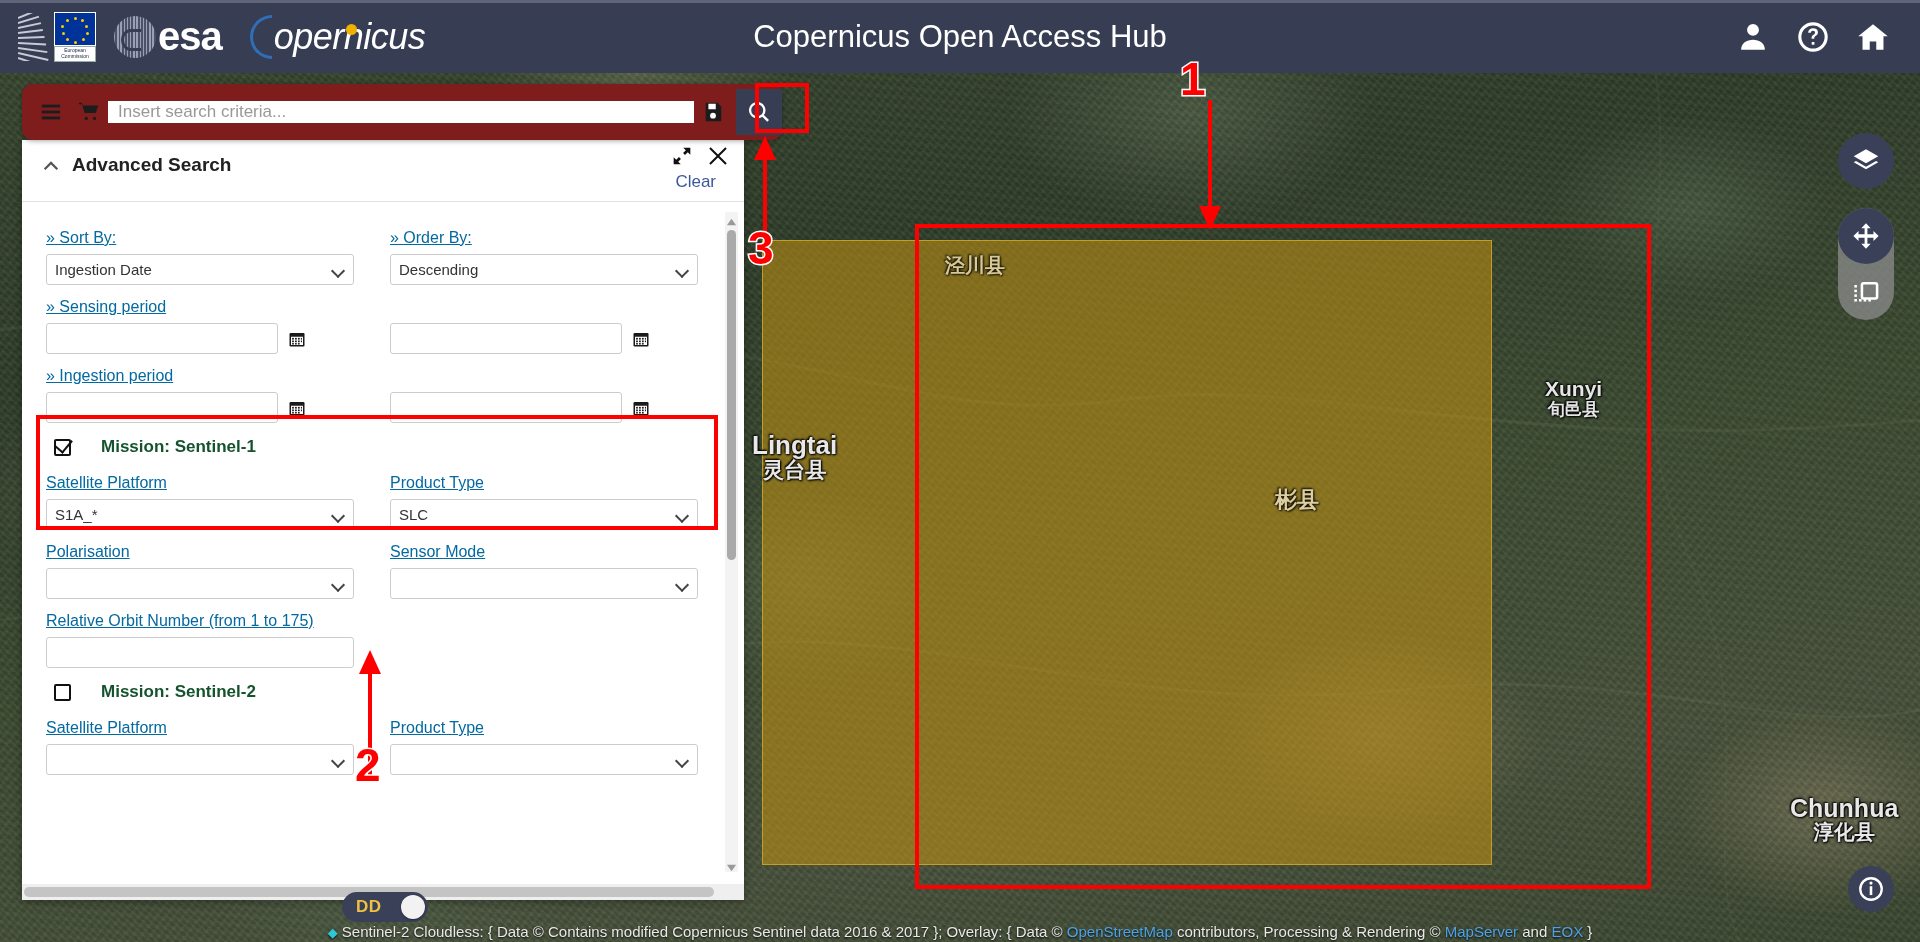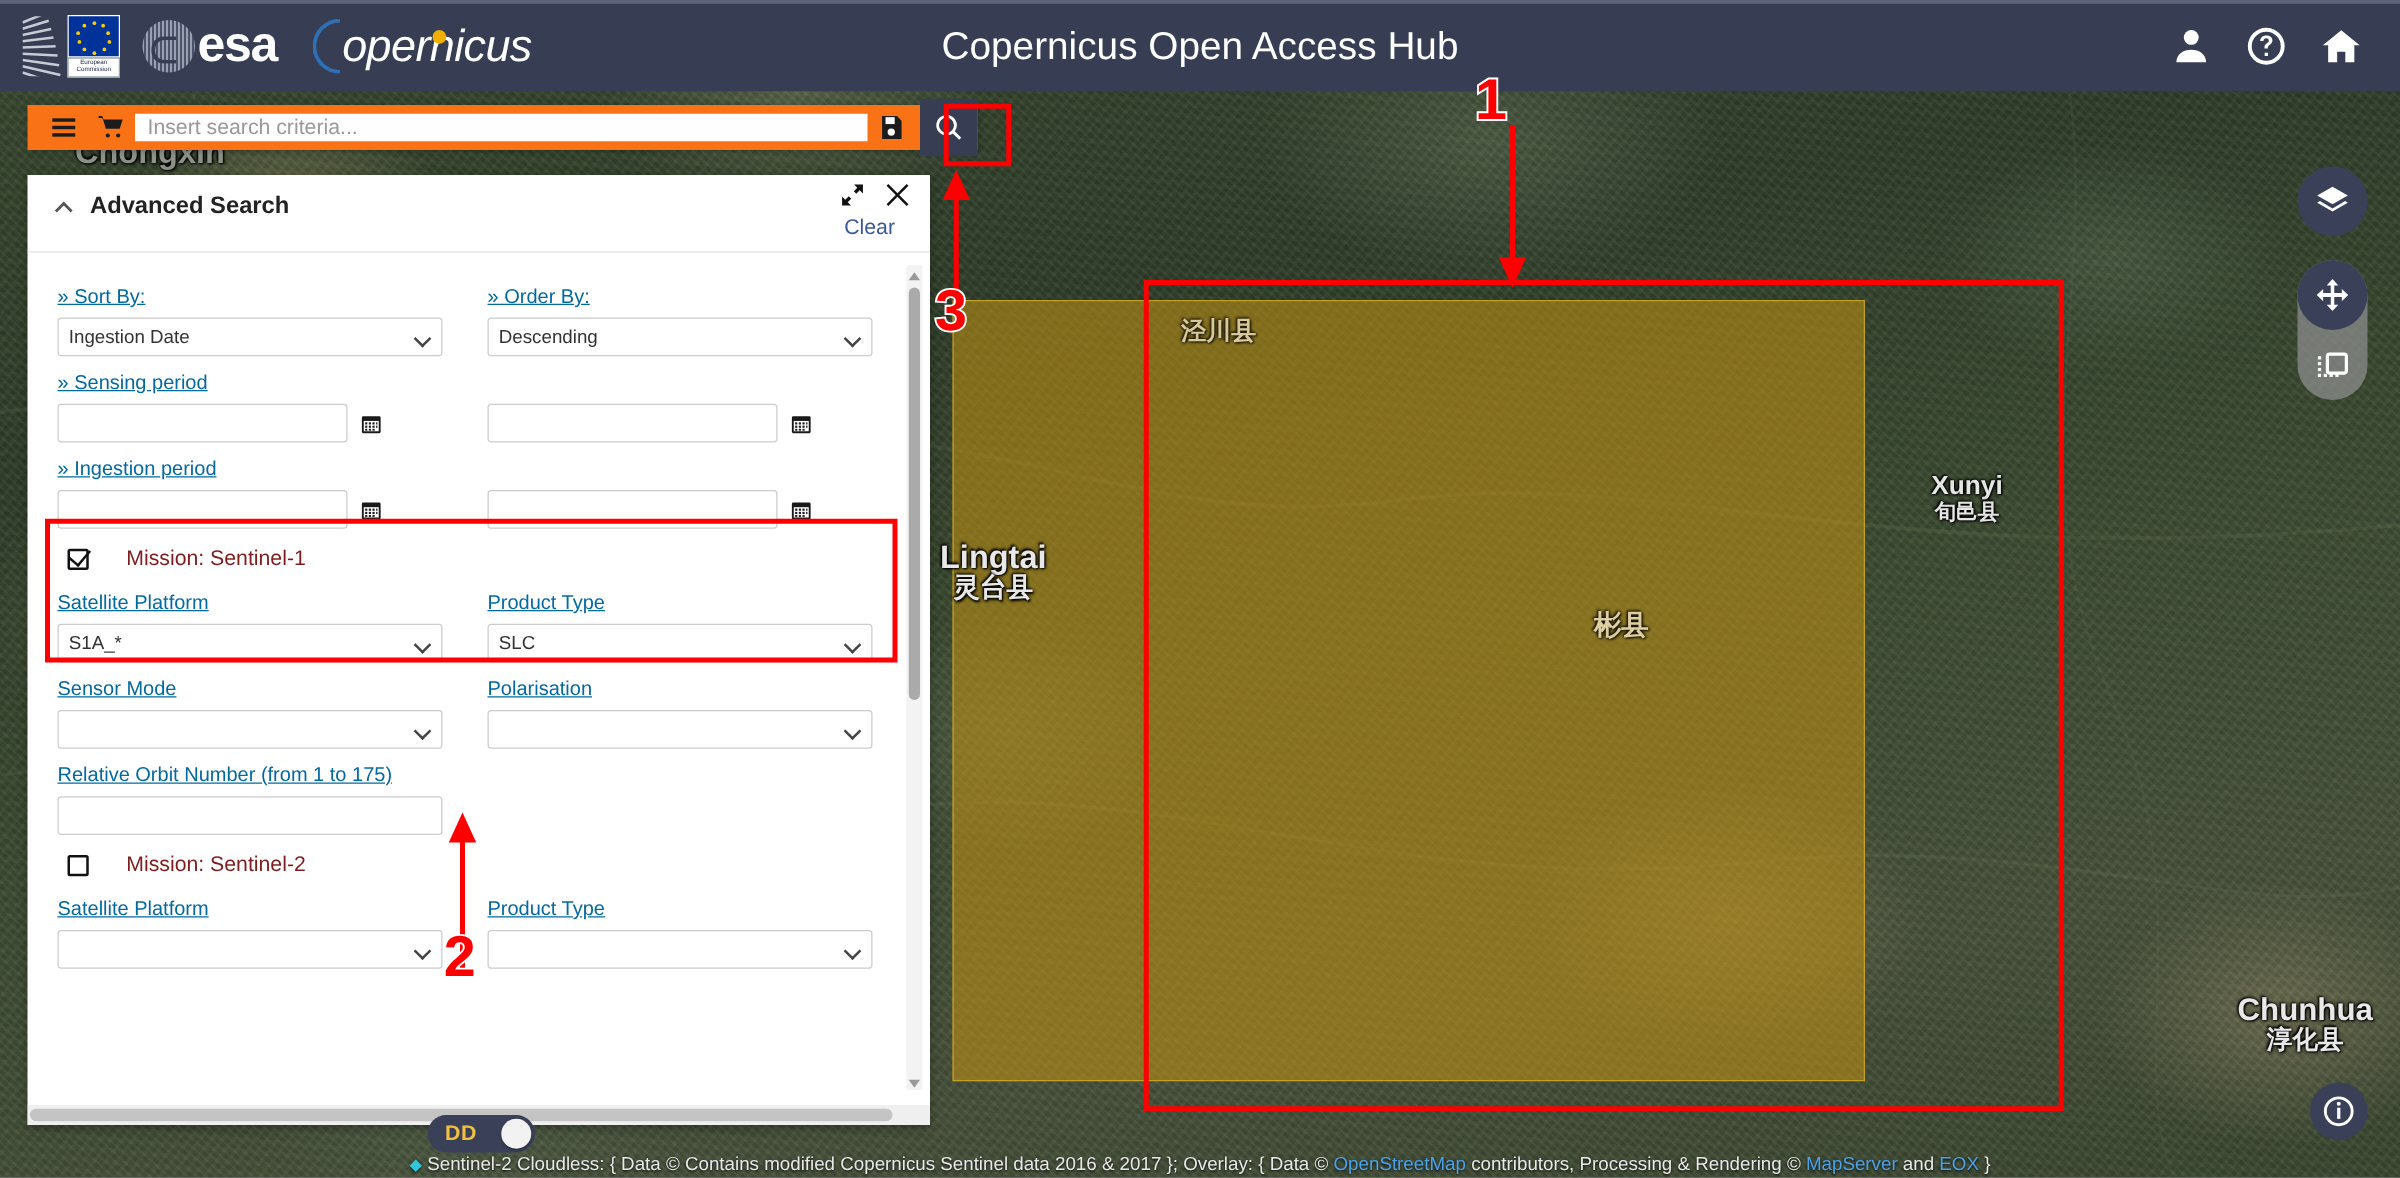--- a/index.html
+++ b/index.html
@@ -129,25 +129,26 @@
     font-size: 31px; color: #fff; pointer-events:none;
   }
   .header-icons {
     position:absolute; right: 30px; display:flex; align-items:center; gap: 26px;
   }
   .hicon { width: 34px; height: 34px; fill: #fff; cursor: pointer; }
 
   
   .searchbar {
     position: absolute; left: 22px; top: 84px;
-    width: 760px; height: 36px;
-    background: #f97316;
+    width: 760px; height: 56px;
+    background: #7f1d1d;
     display: flex; align-items: center;
     box-shadow: 0 1px 5px rgba(0,0,0,.35);
     z-index: 30;
+    border-radius: 11px;
   }
   .sb-icon { padding: 0 8px; cursor: pointer; display:flex; align-items:center;}
   .sb-icon svg { width: 22px; height: 22px; fill: #1c1c1c; }
   .sb-hamb { margin-left: 10px; }
   .sb-input {
     flex: 1; border: none; outline: none;
     font-size: 17px; color: #333; padding-left: 10px;
     font-family:"Liberation Sans",sans-serif;
   }
   .sb-input::placeholder { color: #999; }
@@ -229,21 +230,21 @@
   .cbx {
     width: 17px; height: 17px; border: 2.6px solid #111;
     border-radius: 2px; position:relative; cursor:pointer; background:#fff;
   }
   .cbx.checked::after {
     content:""; position:absolute; left: 2px; top: -5px;
     width: 9px; height: 14px;
     border-right: 2.8px solid #111; border-bottom: 2.8px solid #111;
     transform: rotate(40deg);
   }
-  .mission-label { font-size: 17px; font-weight: normal; color: #7f1d1d; }
+  .mission-label { font-size: 17px; font-weight: bold; color: #14532d; }
   .s1-hl {
     position:absolute; left: 14px; top: 275px;
     width: 682px; height: 115px;
     border: 4px solid #ff0000; pointer-events:none; z-index: 6;
   }
 
   
   .panel-scroll {
     position:absolute; right: 6px; top: 72px;
     width: 13px; height: 660px; background: #f3f3f3;
@@ -615,29 +616,29 @@
           <div class="selwrap">
             <select class="fselect">
               <option>SLC</option>
             </select>
           </div>
         </div>
       </div>
 
       <div class="row">
         <div class="col">
-          <div class="flabel">Sensor Mode</div>
+          <div class="flabel">Polarisation</div>
           <div class="selwrap">
             <select class="fselect">
               <option></option>
             </select>
           </div>
         </div>
         <div class="col">
-          <div class="flabel">Polarisation</div>
+          <div class="flabel">Sensor Mode</div>
           <div class="selwrap">
             <select class="fselect">
               <option></option>
             </select>
           </div>
         </div>
       </div>
 
       <div class="row">
         <div class="col">

